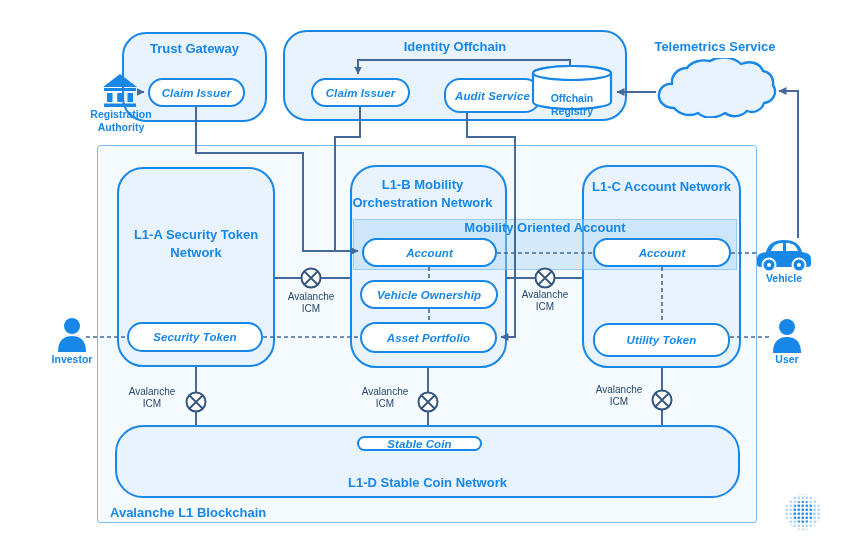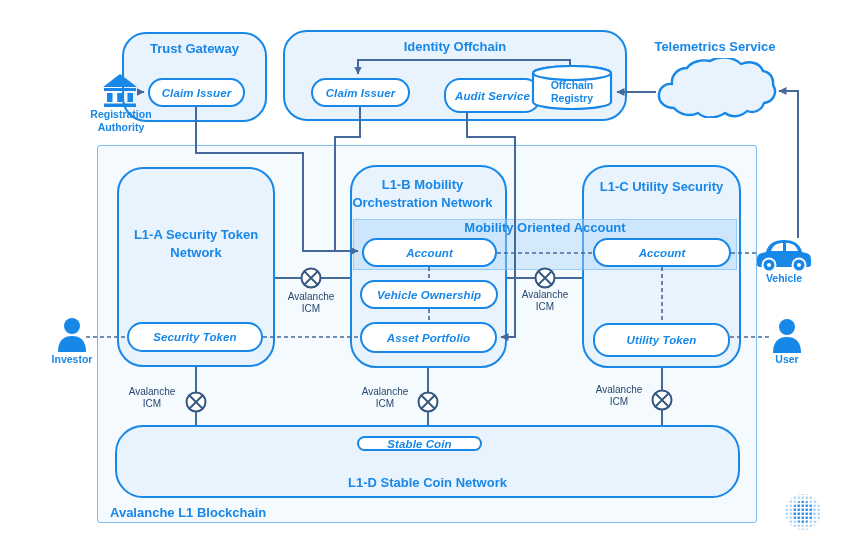--- a/index.html
+++ b/index.html
@@ -54,21 +54,21 @@
 
   <div class="box" style="left:283px;top:30px;width:344px;height:91px;border-radius:24px;"></div>
   <div class="title" style="left:283px;top:38px;width:344px;">Identity Offchain</div>
   <div class="pill" style="left:311px;top:78px;width:99px;height:29px;">Claim Issuer</div>
   <div class="pill" style="left:444px;top:78px;width:97px;height:35px;">Audit Service</div>
 
   <svg class="icon" style="left:528px;top:60px;" width="90" height="55" viewBox="0 0 90 55">
     <path d="M5,13 a39,7 0 0,1 78,0 v29 a39,7 0 0,1 -78,0 z" fill="#ffffff" stroke="#1787e8" stroke-width="2.2"></path>
     <ellipse cx="44" cy="13" rx="39" ry="7" fill="#ffffff" stroke="#1787e8" stroke-width="2.2"></ellipse>
   </svg>
-  <div class="smalllabel" style="left:534px;top:79px;width:76px;z-index:6;">
+  <div class="smalllabel" style="left:534px;top:92px;width:76px;z-index:6;">
     <div>Offchain</div>
     <div>Registry</div>
   </div>
 
   <div class="title" style="left:645px;top:38px;width:140px;">Telemetrics Service</div>
   <svg class="icon" style="left:652px;top:58px;" width="128" height="60" viewBox="0 0 128 60">
     <path d="M22,50 C12,50 6,43 7,36 C8,29 14,25 20,26 C19,17 26,10 35,10 C39,4 49,1 58,3 C68,-3 82,-1 89,6 C98,2 108,5 111,13 C118,14 122,20 121,27 C126,35 121,44 112,45 C110,52 102,56 95,53 C89,59 79,60 73,55 C64,61 52,61 46,55 C38,59 28,57 22,50 Z" fill="#e9f3fd" stroke="#1787e8" stroke-width="2.4" stroke-linejoin="round"></path>
   </svg>
 
   <svg class="icon" style="left:100px;top:70px;" width="40" height="40" viewBox="0 0 40 40">
@@ -94,21 +94,21 @@
   <div class="box" style="left:350px;top:165px;width:157px;height:203px;"></div>
   <div class="title" style="left:350px;top:176px;width:145px;">
     <div>L1-B Mobility</div>
     <div>Orchestration Network</div>
   </div>
   <div class="pill" style="left:362px;top:238px;width:135px;height:29px;">Account</div>
   <div class="pill" style="left:360px;top:280px;width:138px;height:29px;">Vehicle Ownership</div>
   <div class="pill" style="left:360px;top:322px;width:137px;height:31px;">Asset Portfolio</div>
 
   <div class="box" style="left:582px;top:165px;width:159px;height:203px;"></div>
-  <div class="title" style="left:582px;top:178px;width:159px;">L1-C Utility Security</div>
+  <div class="title" style="left:582px;top:178px;width:159px;">L1-C Account Network</div>
   <div class="pill" style="left:593px;top:238px;width:138px;height:29px;">Account</div>
   <div class="pill" style="left:593px;top:323px;width:137px;height:34px;">Utility Token</div>
 
   <div class="band"></div>
   <div class="title" style="left:353px;top:220px;width:384px;height:15px;line-height:15px;z-index:5;">Mobility Oriented Account</div>
 
   <div class="box" style="left:115px;top:425px;width:625px;height:73px;border-radius:28px;"></div>
   <div class="pill" style="left:357px;top:436px;width:125px;height:15px;">Stable Coin</div>
   <div class="title" style="left:115px;top:474px;width:625px;">L1-D Stable Coin Network</div>
 

